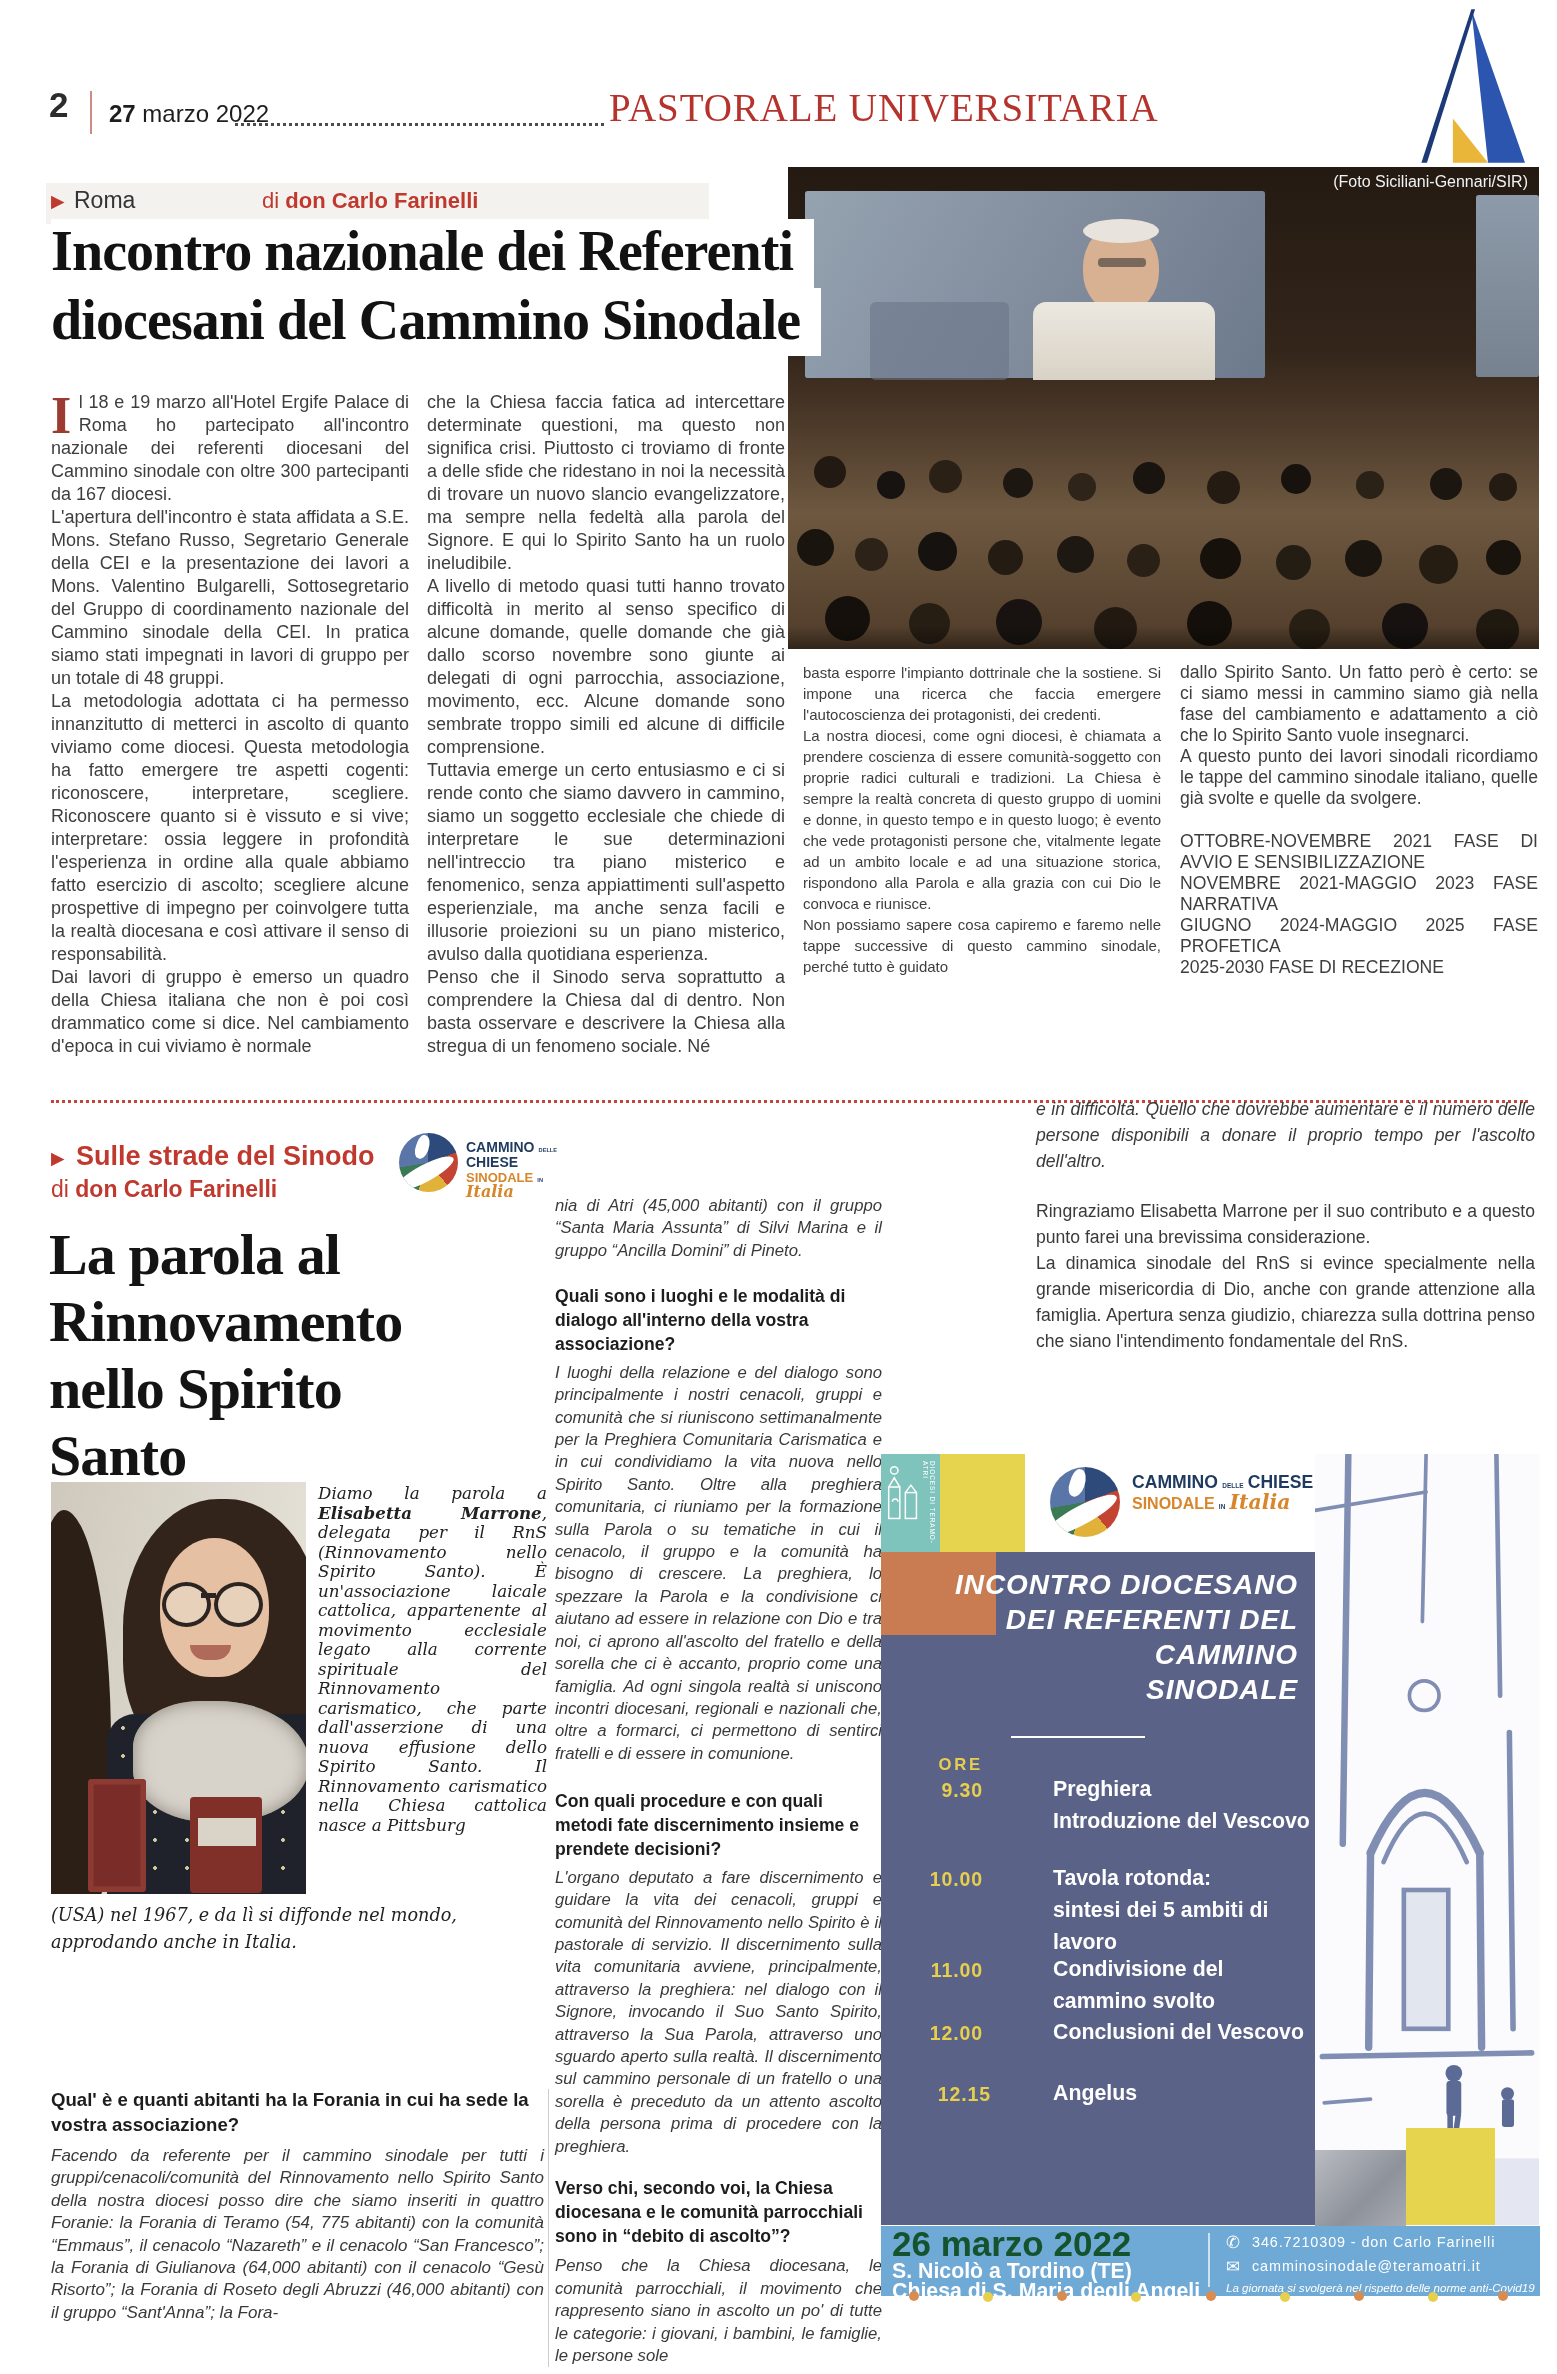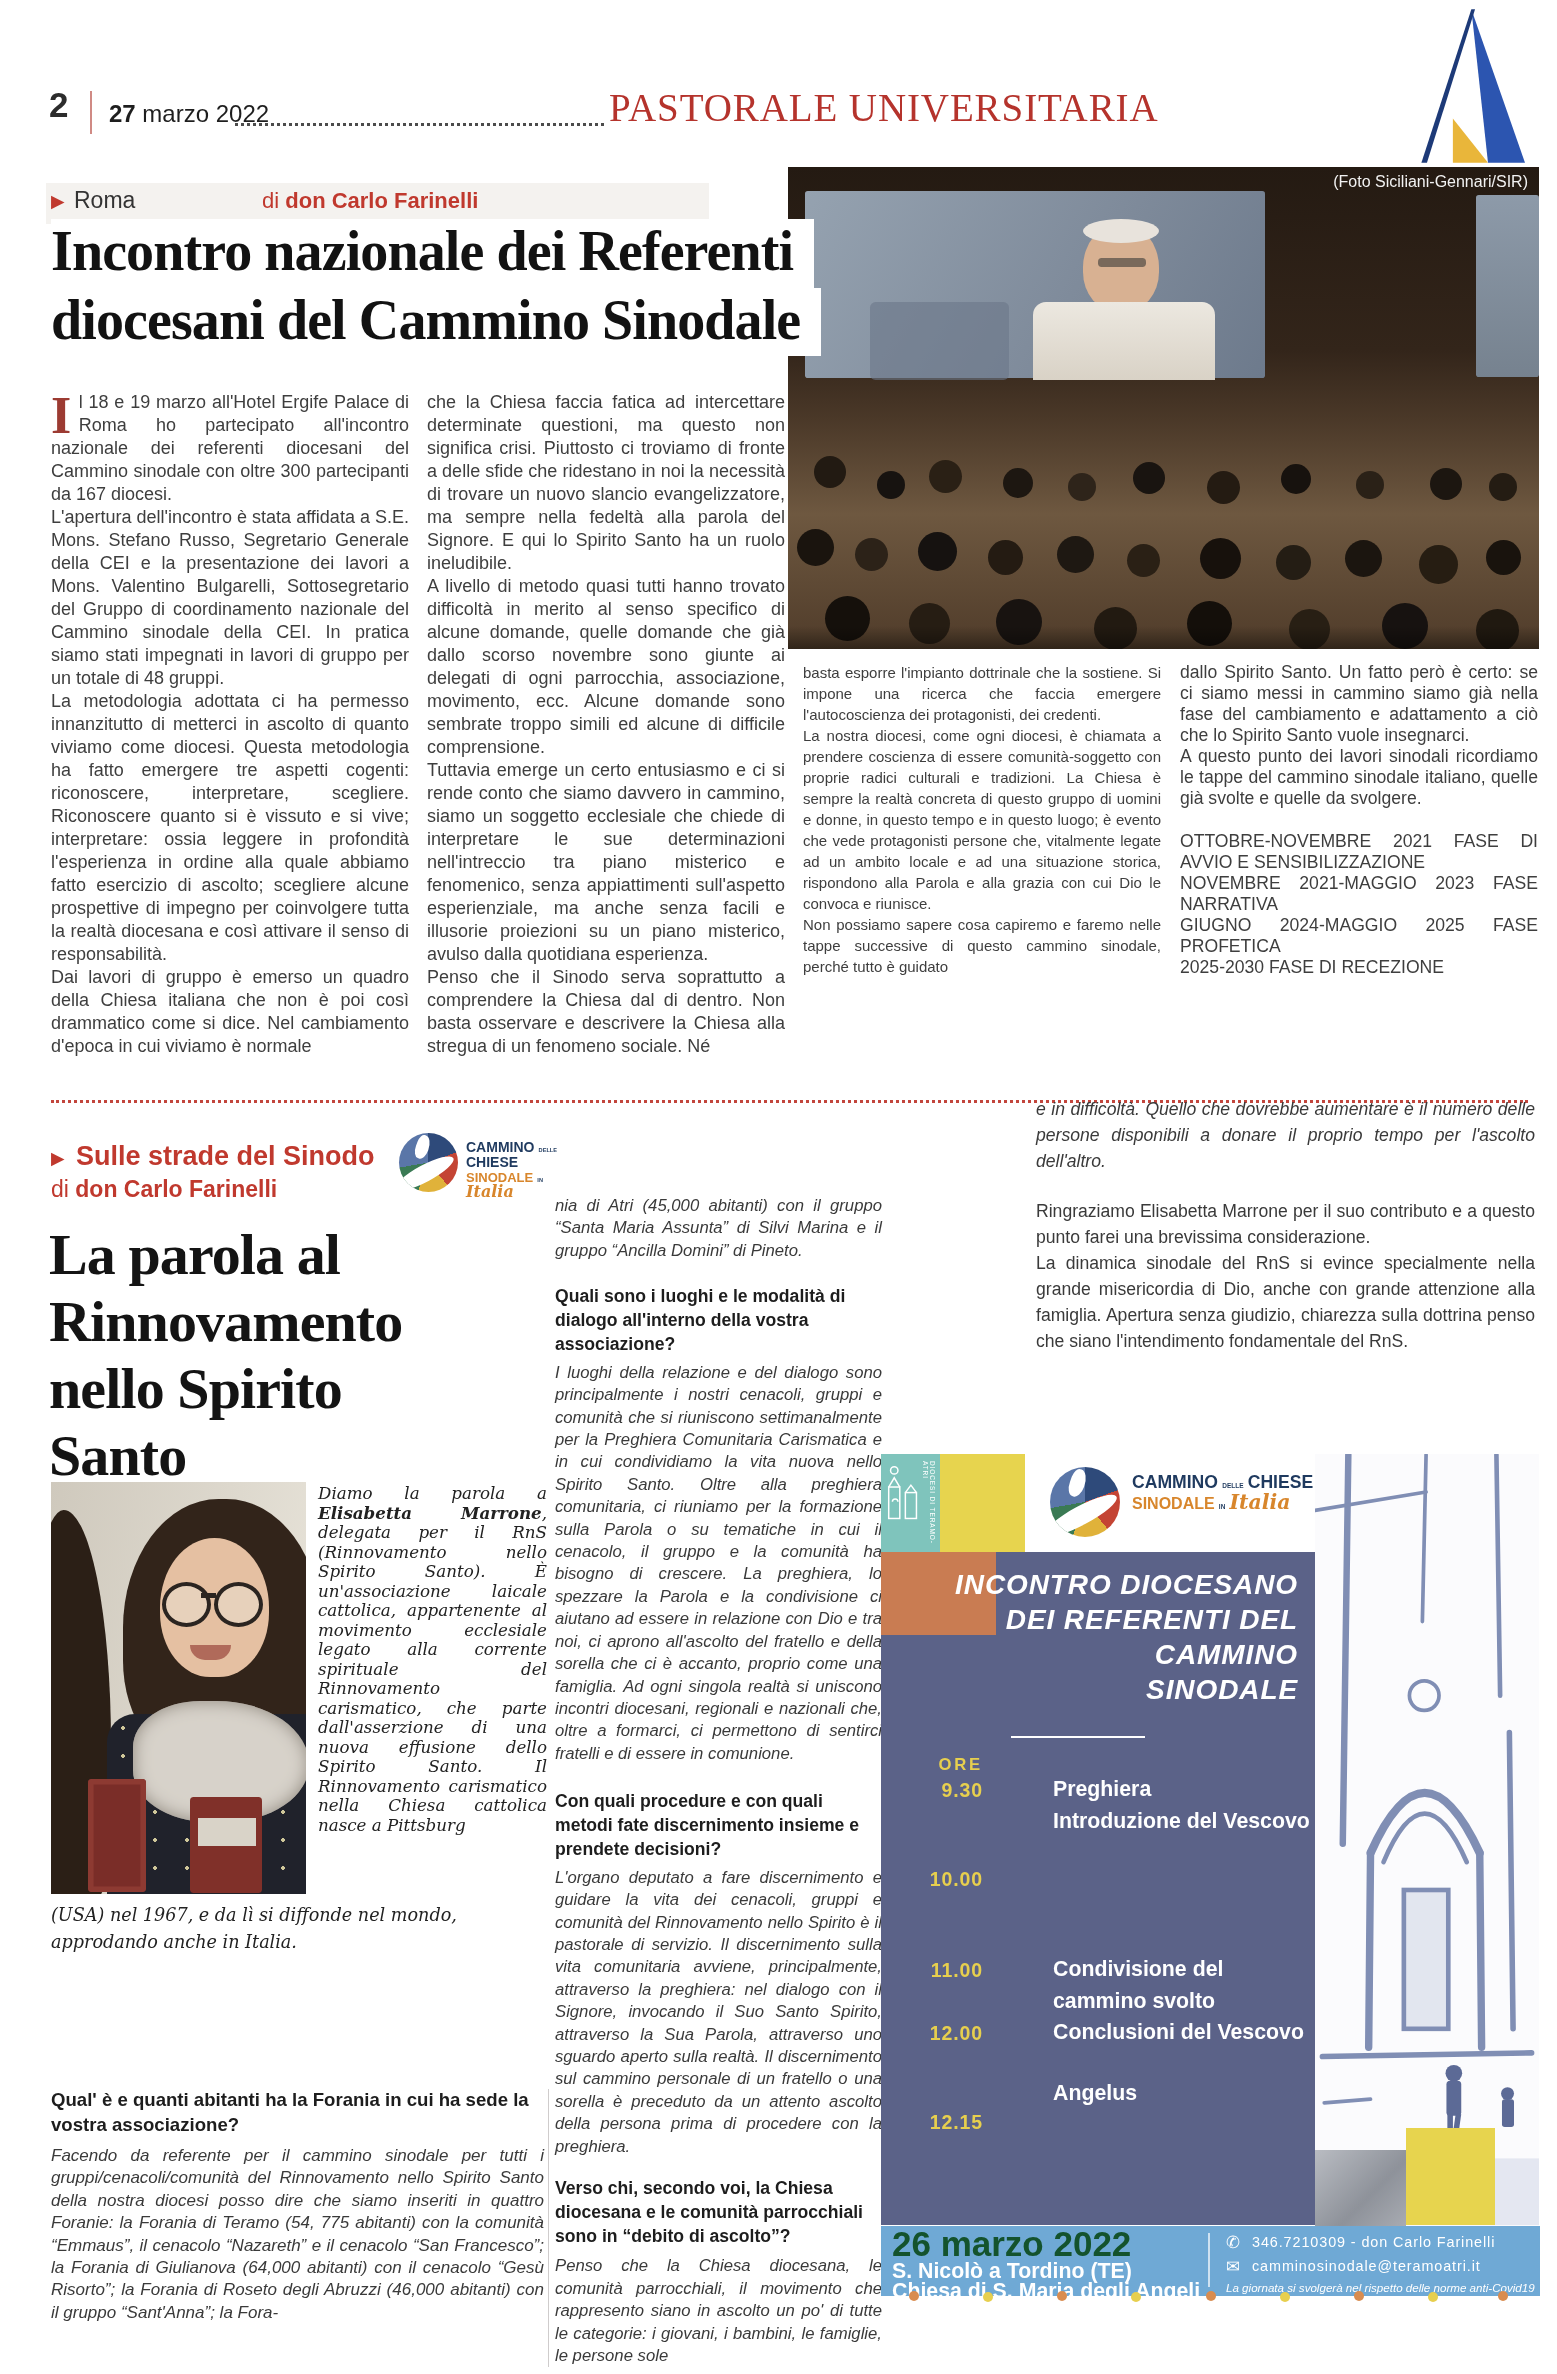--- a/index.html
+++ b/index.html
@@ -313,25 +313,29 @@
     </div>
     <div class="abs" style="left:130px;top:282px;width:134px;height:1.9px;background:#ffffff;"></div>
 
     <div class="abs p-ore" style="left:32px;top:301px;width:70px;">ORE</div>
     <div class="abs p-time" style="left:32px;top:325px;width:70px;">9.30</div>
     <div class="abs p-label" style="left:172px;top:319px;width:260px;">
       <div>Preghiera</div>
       <div>Introduzione del Vescovo</div>
     </div>
     <div class="abs p-time" style="left:32px;top:414px;width:70px;">10.00</div>
+    <div class="abs p-label" style="left:172px;top:408px;width:260px;">
+      <div>Tavola rotonda:</div>
+      <div>sintesi dei 5 ambiti di lavoro</div>
+    </div>
     <div class="abs p-time" style="left:32px;top:505px;width:70px;">11.00</div>
     <div class="abs p-label" style="left:172px;top:499px;width:260px;">Condivisione del cammino svolto</div>
     <div class="abs p-time" style="left:32px;top:568px;width:70px;">12.00</div>
     <div class="abs p-label" style="left:172px;top:562px;width:260px;">Conclusioni del Vescovo</div>
-    <div class="abs p-time" style="left:32px;top:629px;width:70px;margin-top:28px;">12.15</div>
+    <div class="abs p-time" style="left:40px;top:629px;width:70px;">12.15</div>
     <div class="abs p-label" style="left:172px;top:623px;width:260px;">Angelus</div>
 
     <div class="abs" style="left:434px;top:696px;width:91px;height:76px;background:linear-gradient(135deg,#b9bcc2,#8e929a 60%,#a8abb2);"></div>
     <div class="abs" style="left:525px;top:674px;width:89px;height:97px;background:#e7d44e;"></div>
 
     <div class="abs p-footer" style="left:0;top:772px;width:659px;height:70px;">
       <div class="abs pf-date" style="left:11px;top:-1.9px;">26 marzo 2022</div>
       <div class="abs pf-place" style="left:11px;top:33px;">S. Nicolò a Tordino (TE)</div>
       <div class="abs pf-place" style="left:11px;top:53px;">Chiesa di S. Maria degli Angeli</div>
       <div class="abs" style="left:327px;top:7.4px;width:1.9px;height:54px;background:#ffffffaa;"></div>

